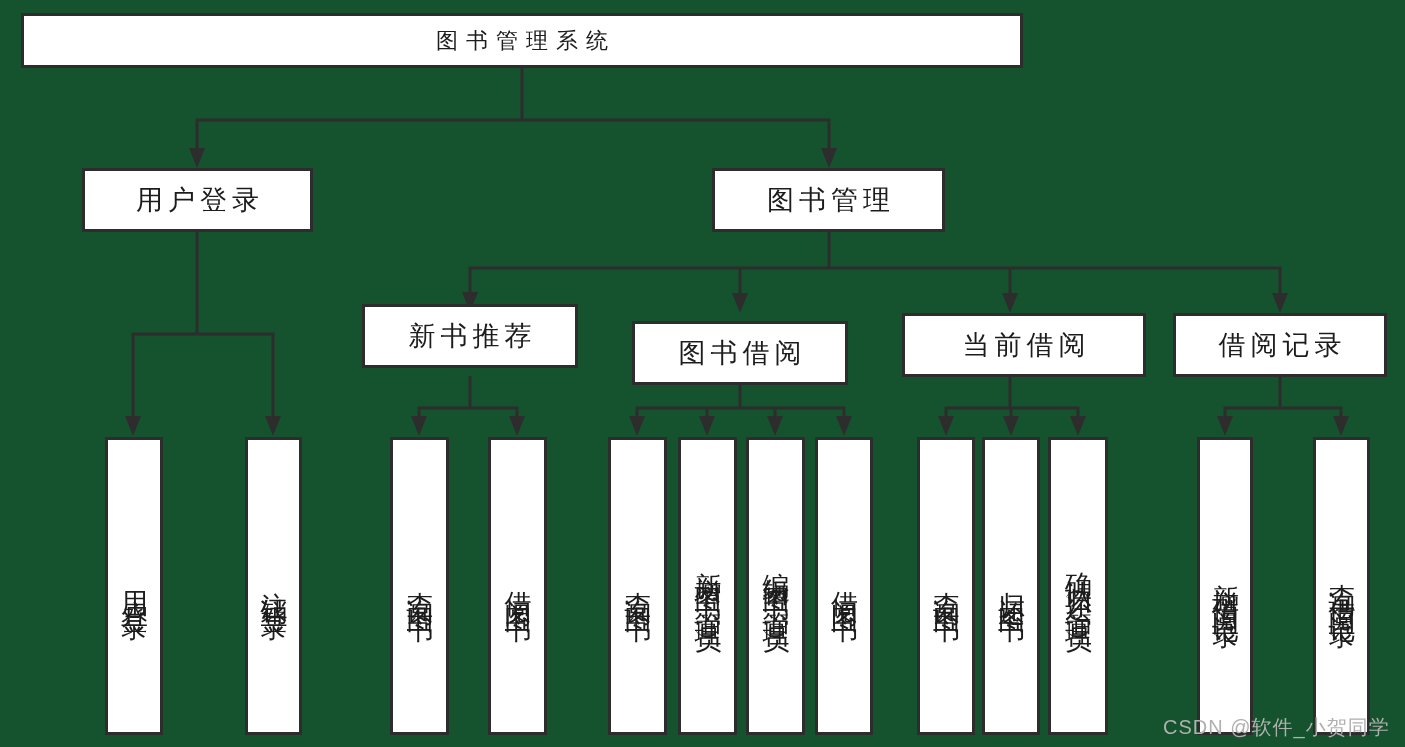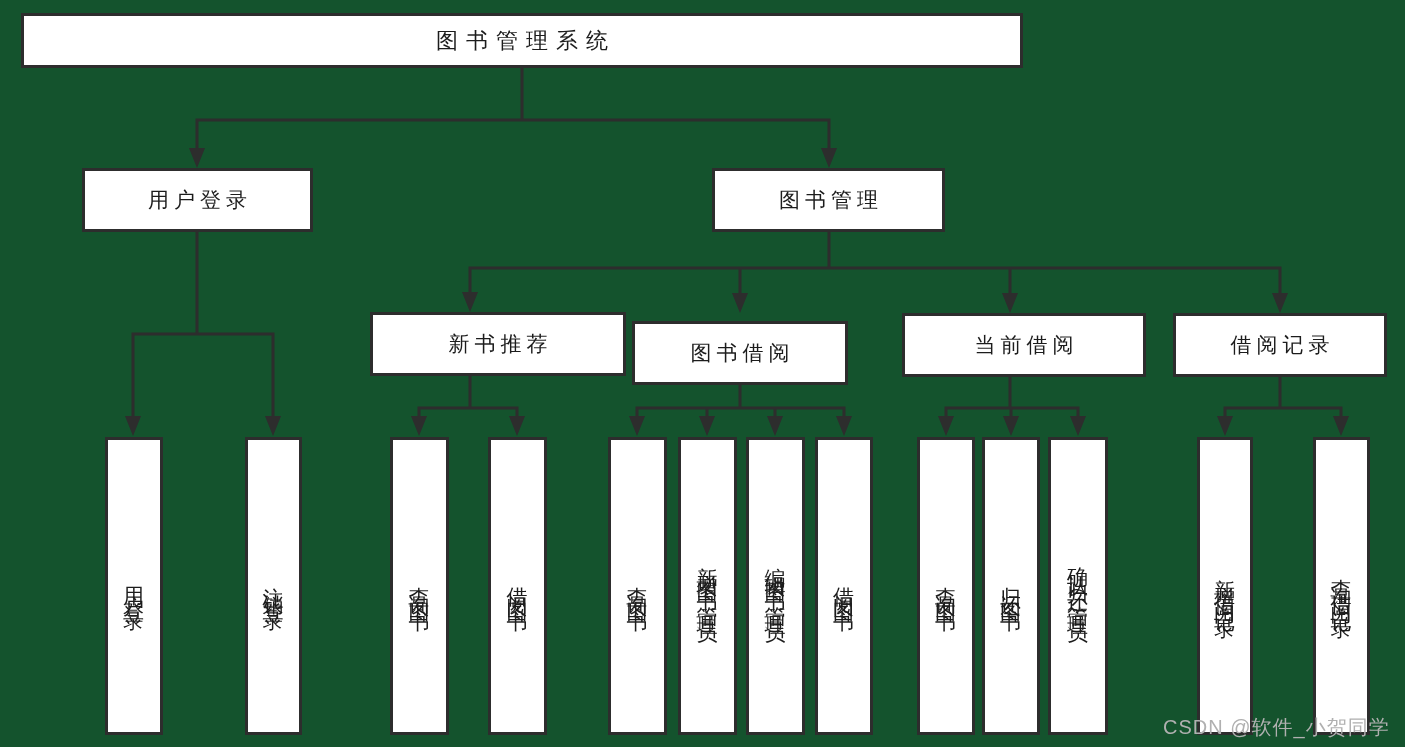--- a/index.html
+++ b/index.html
@@ -13,21 +13,21 @@
   }
   .node{
     position:absolute;
     box-sizing:border-box;
     border:3px solid #2d2d2d;
     background:#ffffff;
     display:flex;
     align-items:center;
     justify-content:center;
     color:#1c1c1c;
-    font-size:21px;
+    font-size:27px;
     letter-spacing:5px;
     text-indent:5px;
     white-space:nowrap;
   }
   .node.title{font-size:22px;letter-spacing:8px;text-indent:8px;}
   .node.vertical{
     writing-mode:vertical-rl;
     text-orientation:mixed;
     letter-spacing:8px;
     text-indent:0;
@@ -89,21 +89,21 @@
       <polygon points="1217,416 1233,416 1225,436"></polygon>
       <polygon points="1333,416 1349,416 1341,436"></polygon>
     </g>
   </svg>
 
   <div class="node title" style="left:21px;top:13px;width:1002px;height:55px;">图书管理系统</div>
 
   <div class="node" style="left:82px;top:168px;width:231px;height:64px;">用户登录</div>
   <div class="node" style="left:712px;top:168px;width:233px;height:64px;text-align:right;">图书管理</div>
 
-  <div class="node" style="left:362px;top:312px;width:256px;height:64px;margin-left:8px;">新书推荐</div>
+  <div class="node" style="left:362px;top:304px;width:216px;height:64px;">新书推荐</div>
   <div class="node" style="left:632px;top:321px;width:216px;height:64px;text-align:right;">图书借阅</div>
   <div class="node" style="left:902px;top:313px;width:244px;height:64px;">当前借阅</div>
   <div class="node" style="left:1173px;top:313px;width:214px;height:64px;">借阅记录</div>
 
   <div class="node vertical" style="left:105px;top:437px;width:58px;height:298px;">用户登录</div>
   <div class="node vertical" style="left:245px;top:437px;width:57px;height:298px;">注销登录</div>
 
   <div class="node vertical" style="left:390px;top:437px;width:59px;height:298px;">查询图书</div>
   <div class="node vertical" style="left:488px;top:437px;width:59px;height:298px;">借阅图书</div>
 

